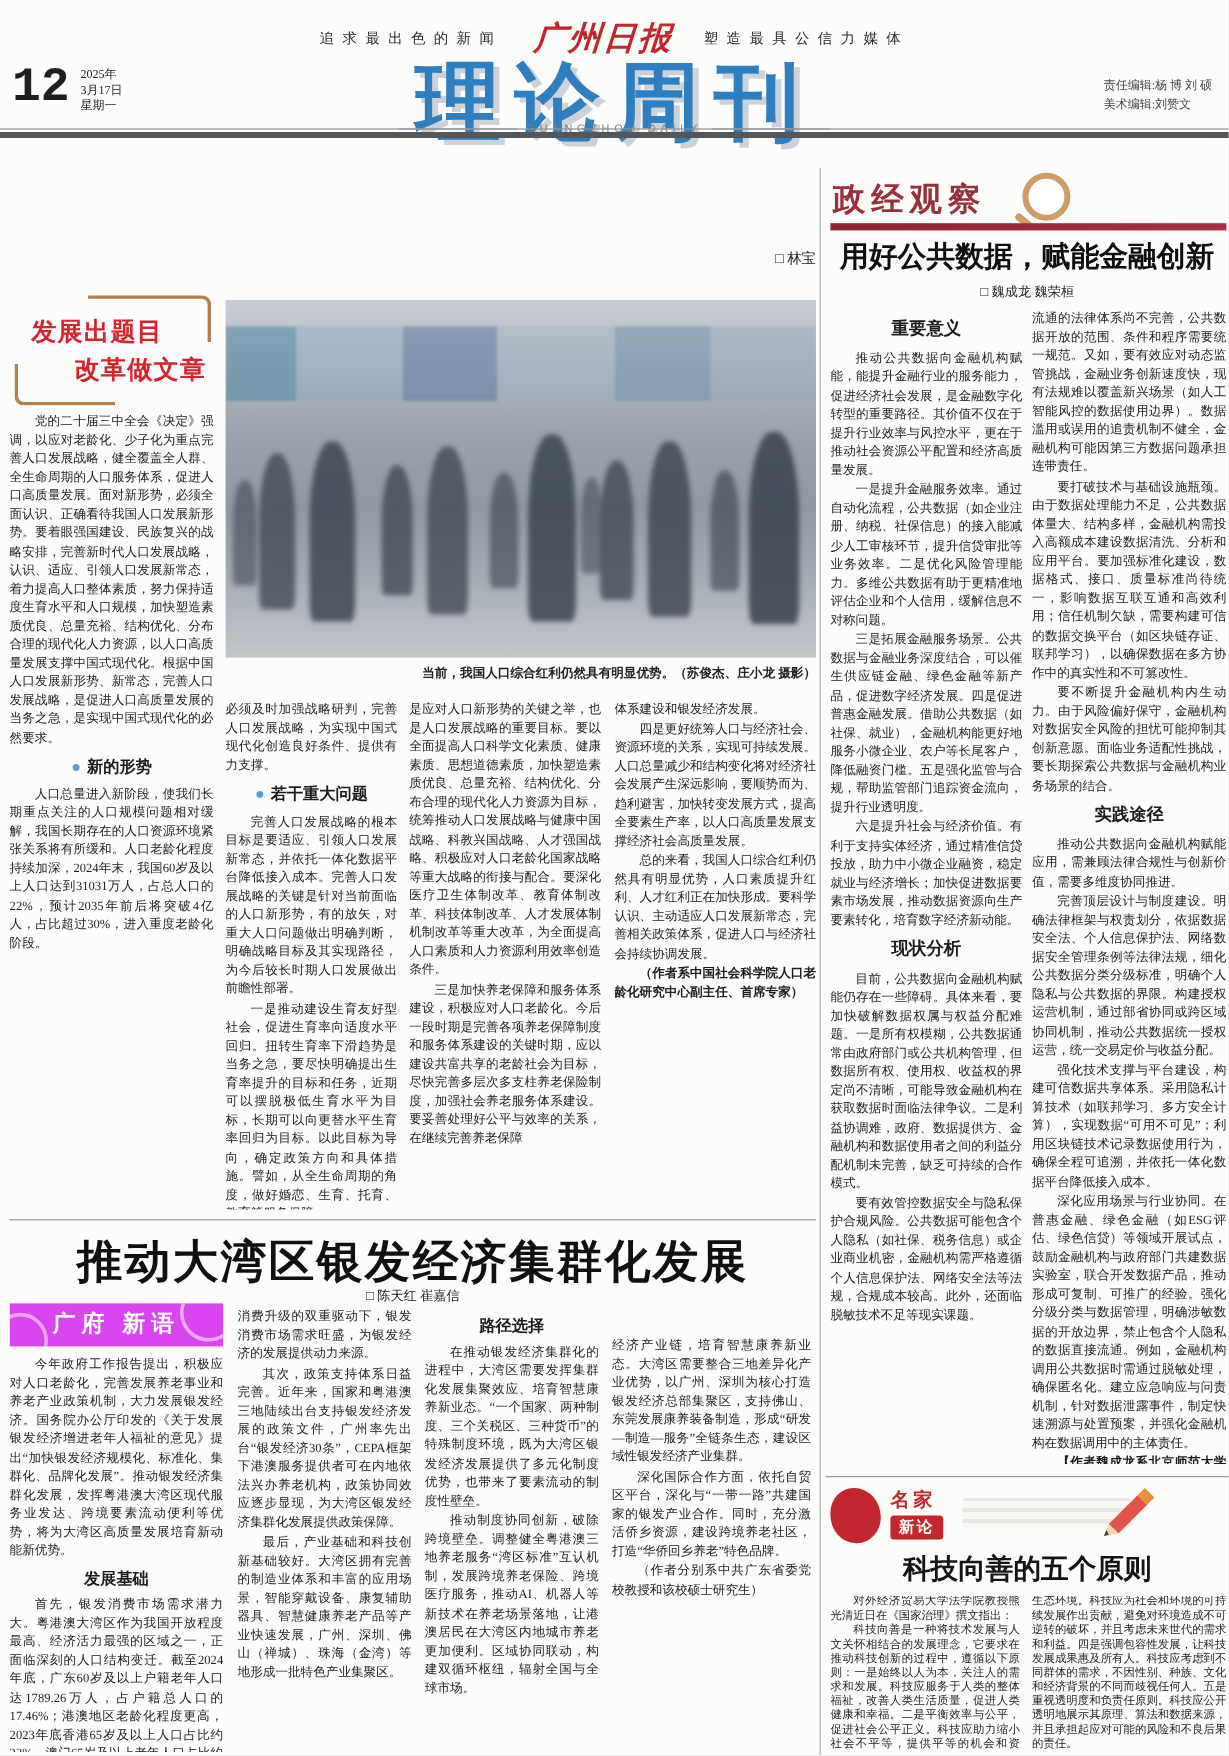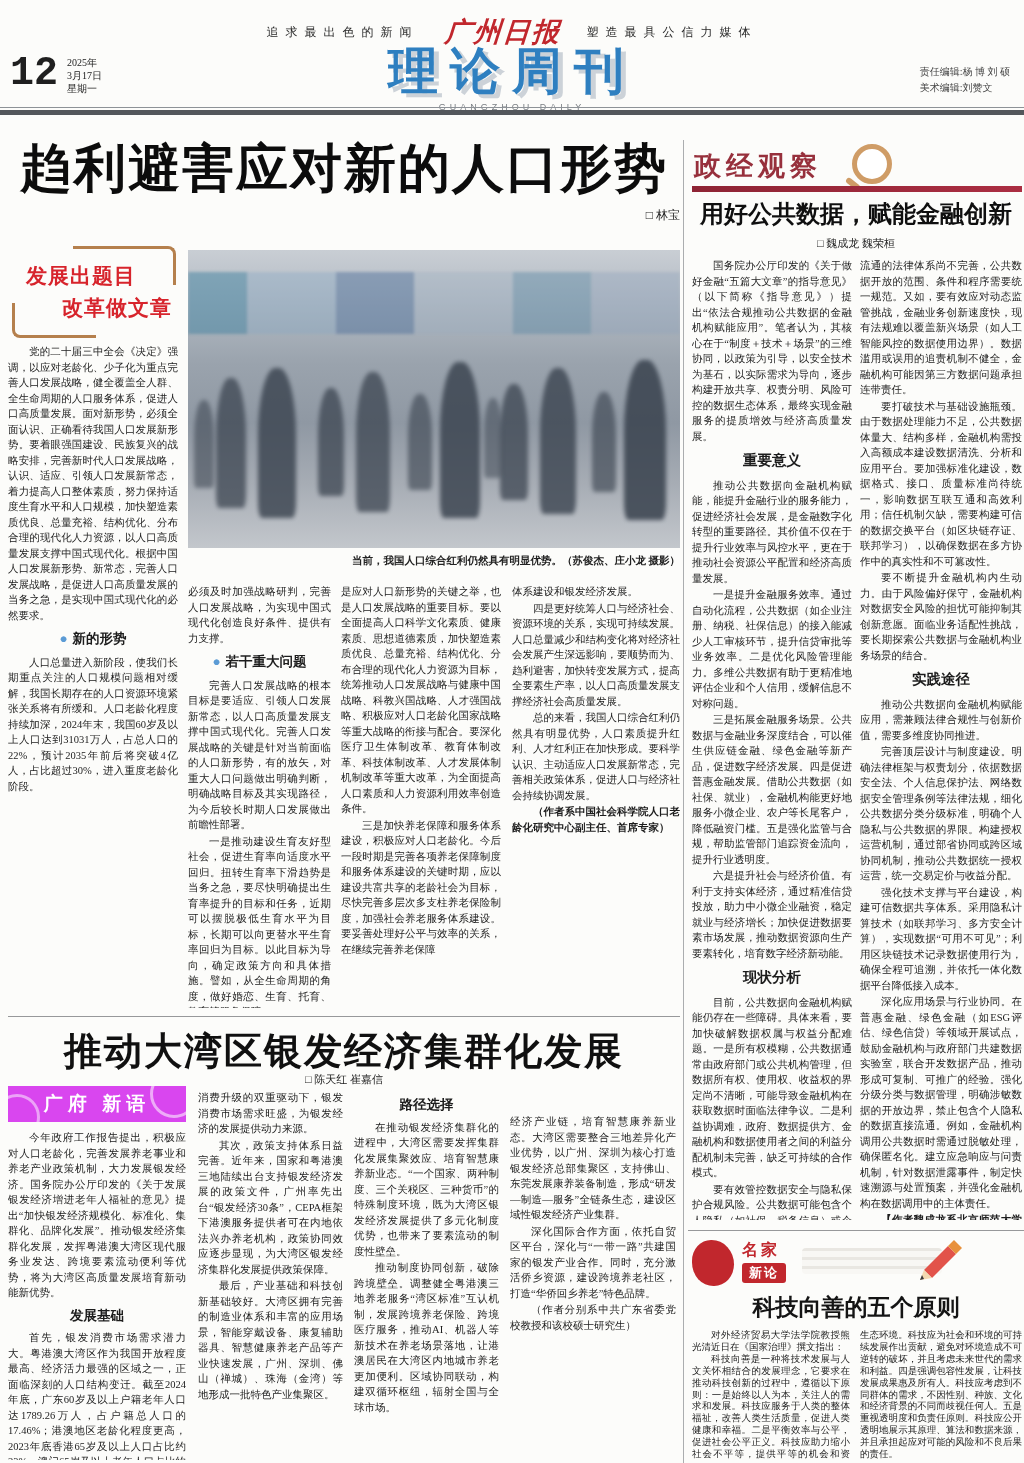--- a/index.html
+++ b/index.html
@@ -3,21 +3,21 @@
 <meta charset="utf-8">
 <style>
   html,body{margin:0;padding:0;background:#e8e8e6;}
   .page{position:relative;width:1024px;height:1463px;margin:0 auto;background:#fcfcfa;overflow:hidden;
         font-family:"Liberation Serif","DejaVu Serif",serif;color:#1c1c1c;}
   
   .tagline-row{position:absolute;top:14px;left:0;width:100%;display:flex;justify-content:center;align-items:center;gap:26px;}
   .tagline{font-size:12px;letter-spacing:7px;color:#2b2b2b;}
   .logo{font-size:27px;font-weight:bold;font-style:italic;color:#c1272d;letter-spacing:2px;transform:skew(-4deg);}
   .edition-title{position:absolute;top:38px;left:0;width:100%;text-align:center;font-weight:bold;
-       font-size:50px;letter-spacing:12px;color:#2e7fc0;text-shadow:5px 4px 0 #ccd2d8;}
+       font-size:71px;letter-spacing:12px;color:#2e7fc0;text-shadow:5px 4px 0 #ccd2d8;}
   .gz-line{position:absolute;top:102px;left:332px;width:360px;display:flex;align-items:center;gap:8px;
        color:#7a7f84;font-size:9px;letter-spacing:4px;font-family:"Liberation Sans",sans-serif;}
   .gz-line::before,.gz-line::after{content:"";flex:1;border-top:1px solid #9aa0a5;}
   .pageinfo{position:absolute;left:10px;top:56px;display:flex;align-items:flex-start;}
   .pagenum{font-size:40px;font-weight:bold;line-height:36px;color:#1f1f1f;font-family:Liberation Mono, monospace;}
   .datecol{margin-left:9px;font-size:10px;line-height:13px;color:#222;}
   .editors{position:absolute;right:14px;top:64px;font-size:10px;line-height:16px;color:#444;text-align:left;margin-left:32px;}
   .rule1{position:absolute;top:107px;left:0;width:100%;height:1px;background:#8d9297;}
   .rule2{position:absolute;top:110px;left:0;width:100%;height:5px;background:#53575b;}
   
@@ -118,21 +118,20 @@
       <div>星期一</div>
     </span>
   </div>
   <div class="editors">
     <div>责任编辑:杨 博 刘 硕</div>
     <div>美术编辑:刘赞文</div>
   </div>
   <div class="rule1"></div>
   <div class="rule2"></div>
 
-  <div class="m-title">趋利避害应对新的人口形势</div>
   <div class="m-byline">□ 林宝</div>
 
   <div class="kicker">
     <span class="k1">发展出题目</span>
     <span class="k2">改革做文章</span>
   </div>
 
   <div class="photo">
     <div class="strip"></div>
     <div class="fig" style="left:28px;bottom:40px;width:30px;height:130px;"></div>
@@ -151,21 +150,21 @@
   <div class="caption">当前，我国人口综合红利仍然具有明显优势。（苏俊杰、庄小龙 摄影）</div>
 
   <div class="col m-col1">
     <p>党的二十届三中全会《决定》强调，以应对老龄化、少子化为重点完善人口发展战略，健全覆盖全人群、全生命周期的人口服务体系，促进人口高质量发展。面对新形势，必须全面认识、正确看待我国人口发展新形势。要着眼强国建设、民族复兴的战略安排，完善新时代人口发展战略，认识、适应、引领人口发展新常态，着力提高人口整体素质，努力保持适度生育水平和人口规模，加快塑造素质优良、总量充裕、结构优化、分布合理的现代化人力资源，以人口高质量发展支撑中国式现代化。根据中国人口发展新形势、新常态，完善人口发展战略，是促进人口高质量发展的当务之急，是实现中国式现代化的必然要求。</p>
     <div class="dhead"><span class="dot">●</span><span>新的形势</span></div>
     <p>人口总量进入新阶段，使我们长期重点关注的人口规模问题相对缓解，我国长期存在的人口资源环境紧张关系将有所缓和。人口老龄化程度持续加深，2024年末，我国60岁及以上人口达到31031万人，占总人口的22%，预计2035年前后将突破4亿人，占比超过30%，进入重度老龄化阶段。</p>
   </div>
   <div class="col m-col2">
     <p class="ni">必须及时加强战略研判，完善人口发展战略，为实现中国式现代化创造良好条件、提供有力支撑。</p>
     <div class="dhead"><span class="dot">●</span><span>若干重大问题</span></div>
-    <p>完善人口发展战略的根本目标是要适应、引领人口发展新常态，以人口高质量发展支撑中国式现代化。完善人口发展战略的关键是针对当前面临的人口新形势，有的放矢，对重大人口问题做出明确判断，明确战略目标及其实现路径，为今后较长时期人口发展做出前瞻性部署。</p>
+    <p>完善人口发展战略的根本目标是要适应、引领人口发展新常态，并依托一体化数据平台降低接入成本。完善人口发展战略的关键是针对当前面临的人口新形势，有的放矢，对重大人口问题做出明确判断，明确战略目标及其实现路径，为今后较长时期人口发展做出前瞻性部署。</p>
     <p>一是推动建设生育友好型社会，促进生育率向适度水平回归。扭转生育率下滑趋势是当务之急，要尽快明确提出生育率提升的目标和任务，近期可以摆脱极低生育水平为目标，长期可以向更替水平生育率回归为目标。以此目标为导向，确定政策方向和具体措施。譬如，从全生命周期的角度，做好婚恋、生育、托育、教育等服务保障。</p>
 
   </div>
   <div class="col m-col3">
     <p class="ni">是应对人口新形势的关键之举，也是人口发展战略的重要目标。要以全面提高人口科学文化素质、健康素质、思想道德素质，加快塑造素质优良、总量充裕、结构优化、分布合理的现代化人力资源为目标，统筹推动人口发展战略与健康中国战略、科教兴国战略、人才强国战略、积极应对人口老龄化国家战略等重大战略的衔接与配合。要深化医疗卫生体制改革、教育体制改革、科技体制改革、人才发展体制机制改革等重大改革，为全面提高人口素质和人力资源利用效率创造条件。</p>
     <p>三是加快养老保障和服务体系建设，积极应对人口老龄化。今后一段时期是完善各项养老保障制度和服务体系建设的关键时期，应以建设共富共享的老龄社会为目标，尽快完善多层次多支柱养老保险制度，加强社会养老服务体系建设。要妥善处理好公平与效率的关系，在继续完善养老保障</p>
   </div>
   <div class="col m-col4">
     <p class="ni">体系建设和银发经济发展。</p>
     <p>四是更好统筹人口与经济社会、资源环境的关系，实现可持续发展。人口总量减少和结构变化将对经济社会发展产生深远影响，要顺势而为、趋利避害，加快转变发展方式，提高全要素生产率，以人口高质量发展支撑经济社会高质量发展。</p>
@@ -201,21 +200,20 @@
 
   <div class="vline"></div>
   <div class="pol-banner">
     <span class="pol-text">政经观察</span>
     <span class="mag"></span>
     <span class="pol-rule"></span>
   </div>
   <div class="pol-title">用好公共数据，赋能金融创新</div>
   <div class="pol-byline">□ 魏成龙 魏荣桓</div>
   <div class="col s-col1">
-    <p>国务院办公厅印发的《关于做好金融“五篇大文章”的指导意见》（以下简称《指导意见》）提出“依法合规推动公共数据的金融机构赋能应用”。笔者认为，其核心在于“制度＋技术＋场景”的三维协同，以政策为引导，以安全技术为基石，以实际需求为导向，逐步构建开放共享、权责分明、风险可控的数据生态体系，最终实现金融服务的提质增效与经济高质量发展。</p>
     <div class="sbhead">重要意义</div>
     <p>推动公共数据向金融机构赋能，能提升金融行业的服务能力，促进经济社会发展，是金融数字化转型的重要路径。其价值不仅在于提升行业效率与风控水平，更在于推动社会资源公平配置和经济高质量发展。</p>
     <p>一是提升金融服务效率。通过自动化流程，公共数据（如企业注册、纳税、社保信息）的接入能减少人工审核环节，提升信贷审批等业务效率。二是优化风险管理能力。多维公共数据有助于更精准地评估企业和个人信用，缓解信息不对称问题。</p>
     <p>三是拓展金融服务场景。公共数据与金融业务深度结合，可以催生供应链金融、绿色金融等新产品，促进数字经济发展。四是促进普惠金融发展。借助公共数据（如社保、就业），金融机构能更好地服务小微企业、农户等长尾客户，降低融资门槛。五是强化监管与合规，帮助监管部门追踪资金流向，提升行业透明度。</p>
     <p>六是提升社会与经济价值。有利于支持实体经济，通过精准信贷投放，助力中小微企业融资，稳定就业与经济增长；加快促进数据要素市场发展，推动数据资源向生产要素转化，培育数字经济新动能。</p>
     <div class="sbhead">现状分析</div>
     <p>目前，公共数据向金融机构赋能仍存在一些障碍。具体来看，要加快破解数据权属与权益分配难题。一是所有权模糊，公共数据通常由政府部门或公共机构管理，但数据所有权、使用权、收益权的界定尚不清晰，可能导致金融机构在获取数据时面临法律争议。二是利益协调难，政府、数据提供方、金融机构和数据使用者之间的利益分配机制未完善，缺乏可持续的合作模式。</p>
     <p>要有效管控数据安全与隐私保护合规风险。公共数据可能包含个人隐私（如社保、税务信息）或企业商业机密，金融机构需严格遵循个人信息保护法、网络安全法等法规，合规成本较高。此外，还面临脱敏技术不足等现实课题。</p>
 
   </div>

